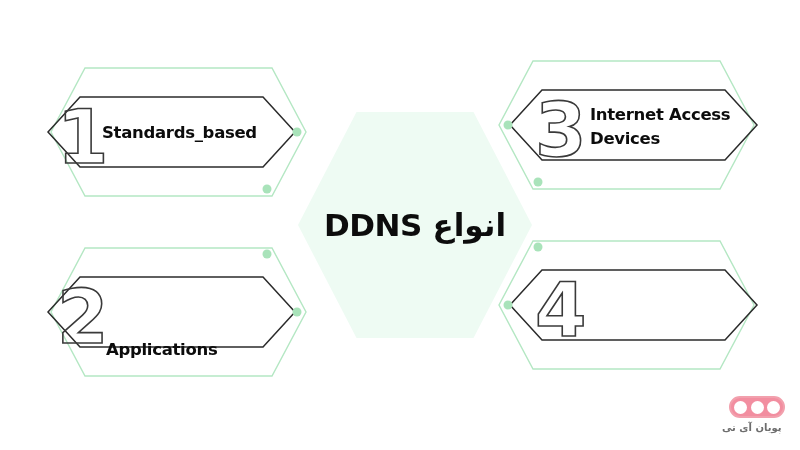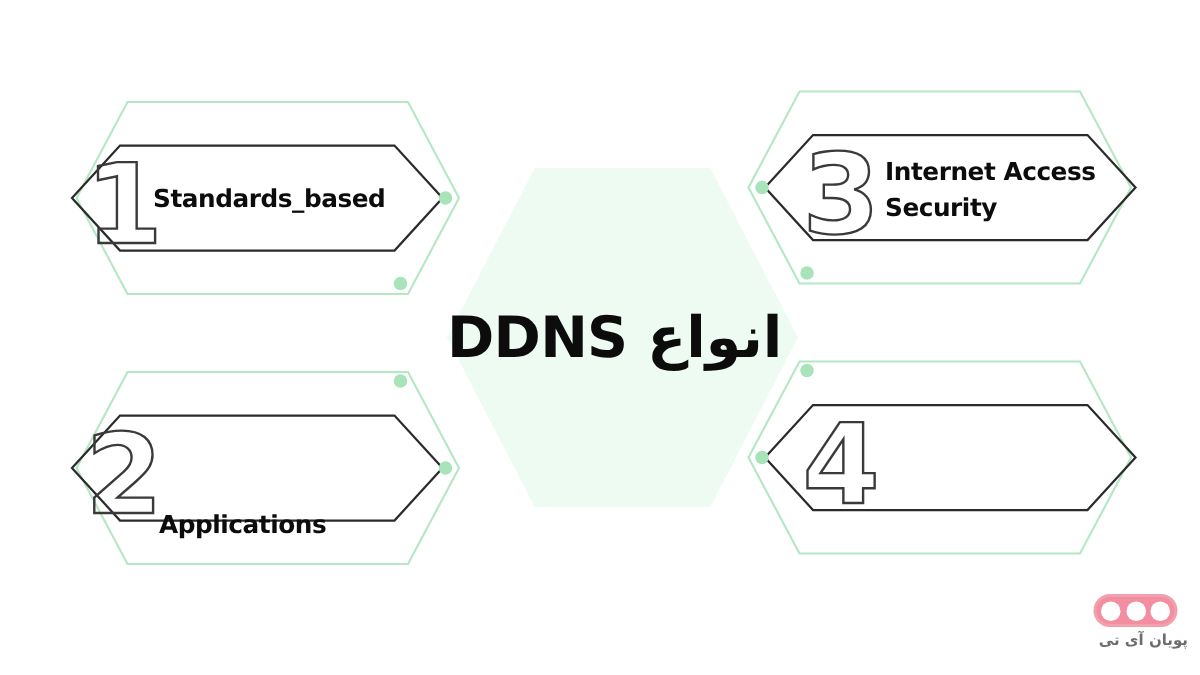--- a/index.html
+++ b/index.html
@@ -12,22 +12,22 @@
   }
   #stage{position:relative;width:800px;height:450px;}
 
   
   #center-hex{
     position:absolute;left:298px;top:108px;width:234px;height:234px;
   }
   #center-hex svg{display:block;}
   #center-title{
     position:absolute;left:298px;top:108px;width:234px;height:234px;
-    display:flex;align-items:center;justify-content:flex-end;
-    font-size:38px;font-weight:bold;color:#0c0c0c;
+    display:flex;align-items:center;justify-content:center;
+    font-size:31px;font-weight:bold;color:#0c0c0c;
     letter-spacing:-0.5px;
     direction:rtl;
     white-space:nowrap;
   }
 
   
   .card{position:absolute;width:300px;height:140px;}
   .card svg{position:absolute;left:0;top:0;}
   .card .num{
     position:absolute;
@@ -62,21 +62,21 @@
   #logo{position:absolute;left:722px;top:396px;width:70px;height:46px;}
   #logo-pills{
     width:56px;height:22px;margin:0 auto;
     border:2px solid #f2a0ad;border-radius:11px;
     background:#f28ea0;
     display:flex;align-items:center;justify-content:space-evenly;
     box-sizing:border-box;
   }
   #logo-pills .dot{width:13px;height:13px;border-radius:50%;background:#ffffff;}
   #logo-text{
-    text-align:right;font-size:10px;color:#6d6d6d;margin-top:4px;
+    text-align:left;font-size:10px;color:#6d6d6d;margin-top:4px;
     direction:rtl;font-weight:600;letter-spacing:0px;
   }
 </style>
 </head>
 <body>
 
 <div id="stage">
 
   <div id="center-hex">
     <svg width="234" height="234" viewBox="0 0 234 234">
@@ -113,21 +113,21 @@
   </div>
 
   <div class="card" id="card3">
     <svg width="300" height="140" viewBox="0 0 300 140">
       <polygon points="38,6 225,6 259,70 225,134 38,134 4,70" fill="none" stroke="#b4e7c3" stroke-width="1.4"></polygon>
       <polygon points="47,35 230,35 262,70 230,105 47,105 15,70" fill="none" stroke="#2b2b2b" stroke-width="1.5"></polygon>
       <circle cx="13" cy="70" r="4.5" fill="#a9e3ba"></circle>
       <circle cx="43" cy="127" r="4.5" fill="#a9e3ba"></circle>
     </svg>
     <div class="num">3</div>
-    <div class="lbl">Internet Access Security</div>
+    <div class="lbl">Internet Access Devices</div>
   </div>
 
   <div class="card" id="card4">
     <svg width="300" height="140" viewBox="0 0 300 140">
       <polygon points="38,6 225,6 259,70 225,134 38,134 4,70" fill="none" stroke="#b4e7c3" stroke-width="1.4"></polygon>
       <polygon points="47,35 230,35 262,70 230,105 47,105 15,70" fill="none" stroke="#2b2b2b" stroke-width="1.5"></polygon>
       <circle cx="43" cy="12" r="4.5" fill="#a9e3ba"></circle>
       <circle cx="13" cy="70" r="4.5" fill="#a9e3ba"></circle>
     </svg>
     <div class="num">4</div>

